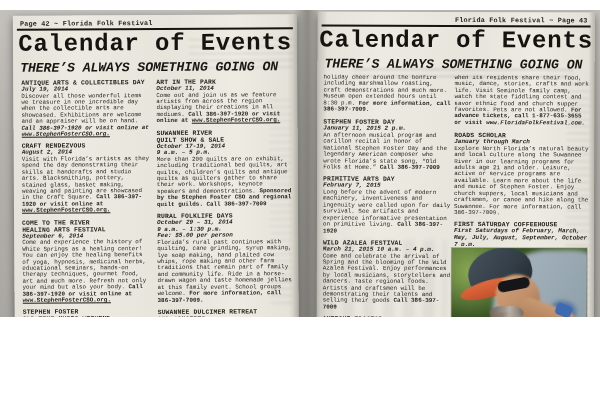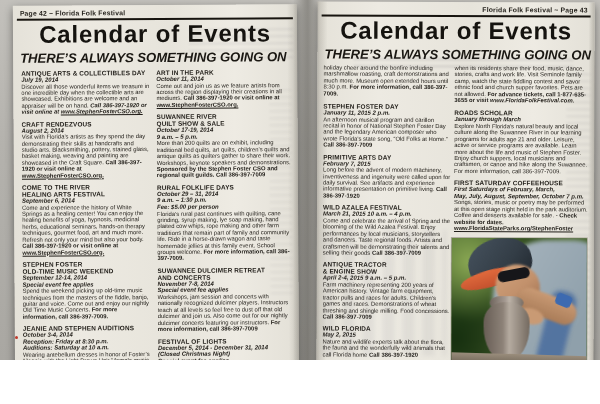--- a/index.html
+++ b/index.html
@@ -1,19 +1,20 @@
 <!DOCTYPE html>
 <html style="--paper: #e9e6de; --ink: #201d18; --rule: #17140f; --scanner_bg: #b4b2ad; --photo-foliage: #3f5e28; --photo-cap: #333d46; --photo-brim: #c4512e; --photo-skin: #c2916c; --photo-shirt: #a9b6bf; --photo-apron: #4d6f9f; --photo-pot: #8d8278;"><head>
 <meta charset="utf-8">
 <style>
   html,body{margin:0;padding:0;}
   .stage{
-    position:relative;width:600px;height:360px;overflow:hidden;
+    position:relative;width:600px;height:307px;overflow:hidden;
     background:linear-gradient(180deg,#c3c1bc 0%,#b4b2ad 40%,#a9a7a2 100%);
-    font-family:Liberation Sans, sans-serif;
+    font-family:Liberation Mono, monospace;
+    margin-top:10px;
   }
   .page{
     position:absolute;background:
       linear-gradient(90deg,#e5e2d9 0%,#edeae2 22%,#e7e4db 55%,#eeebe3 78%,#e3e0d7 100%);
     box-shadow:0 3px 9px rgba(0,0,0,.45);
     color:var(--ink,#201d18);
   }
   .page-left{left:14px;top:5px;width:284px;height:387px;transform:rotate(-.35deg);}
   .page-right{left:317px;top:2px;width:277px;height:398px;transform:rotate(.2deg);}
   .page-left::after{content:"";position:absolute;right:0;top:0;bottom:0;width:10px;

